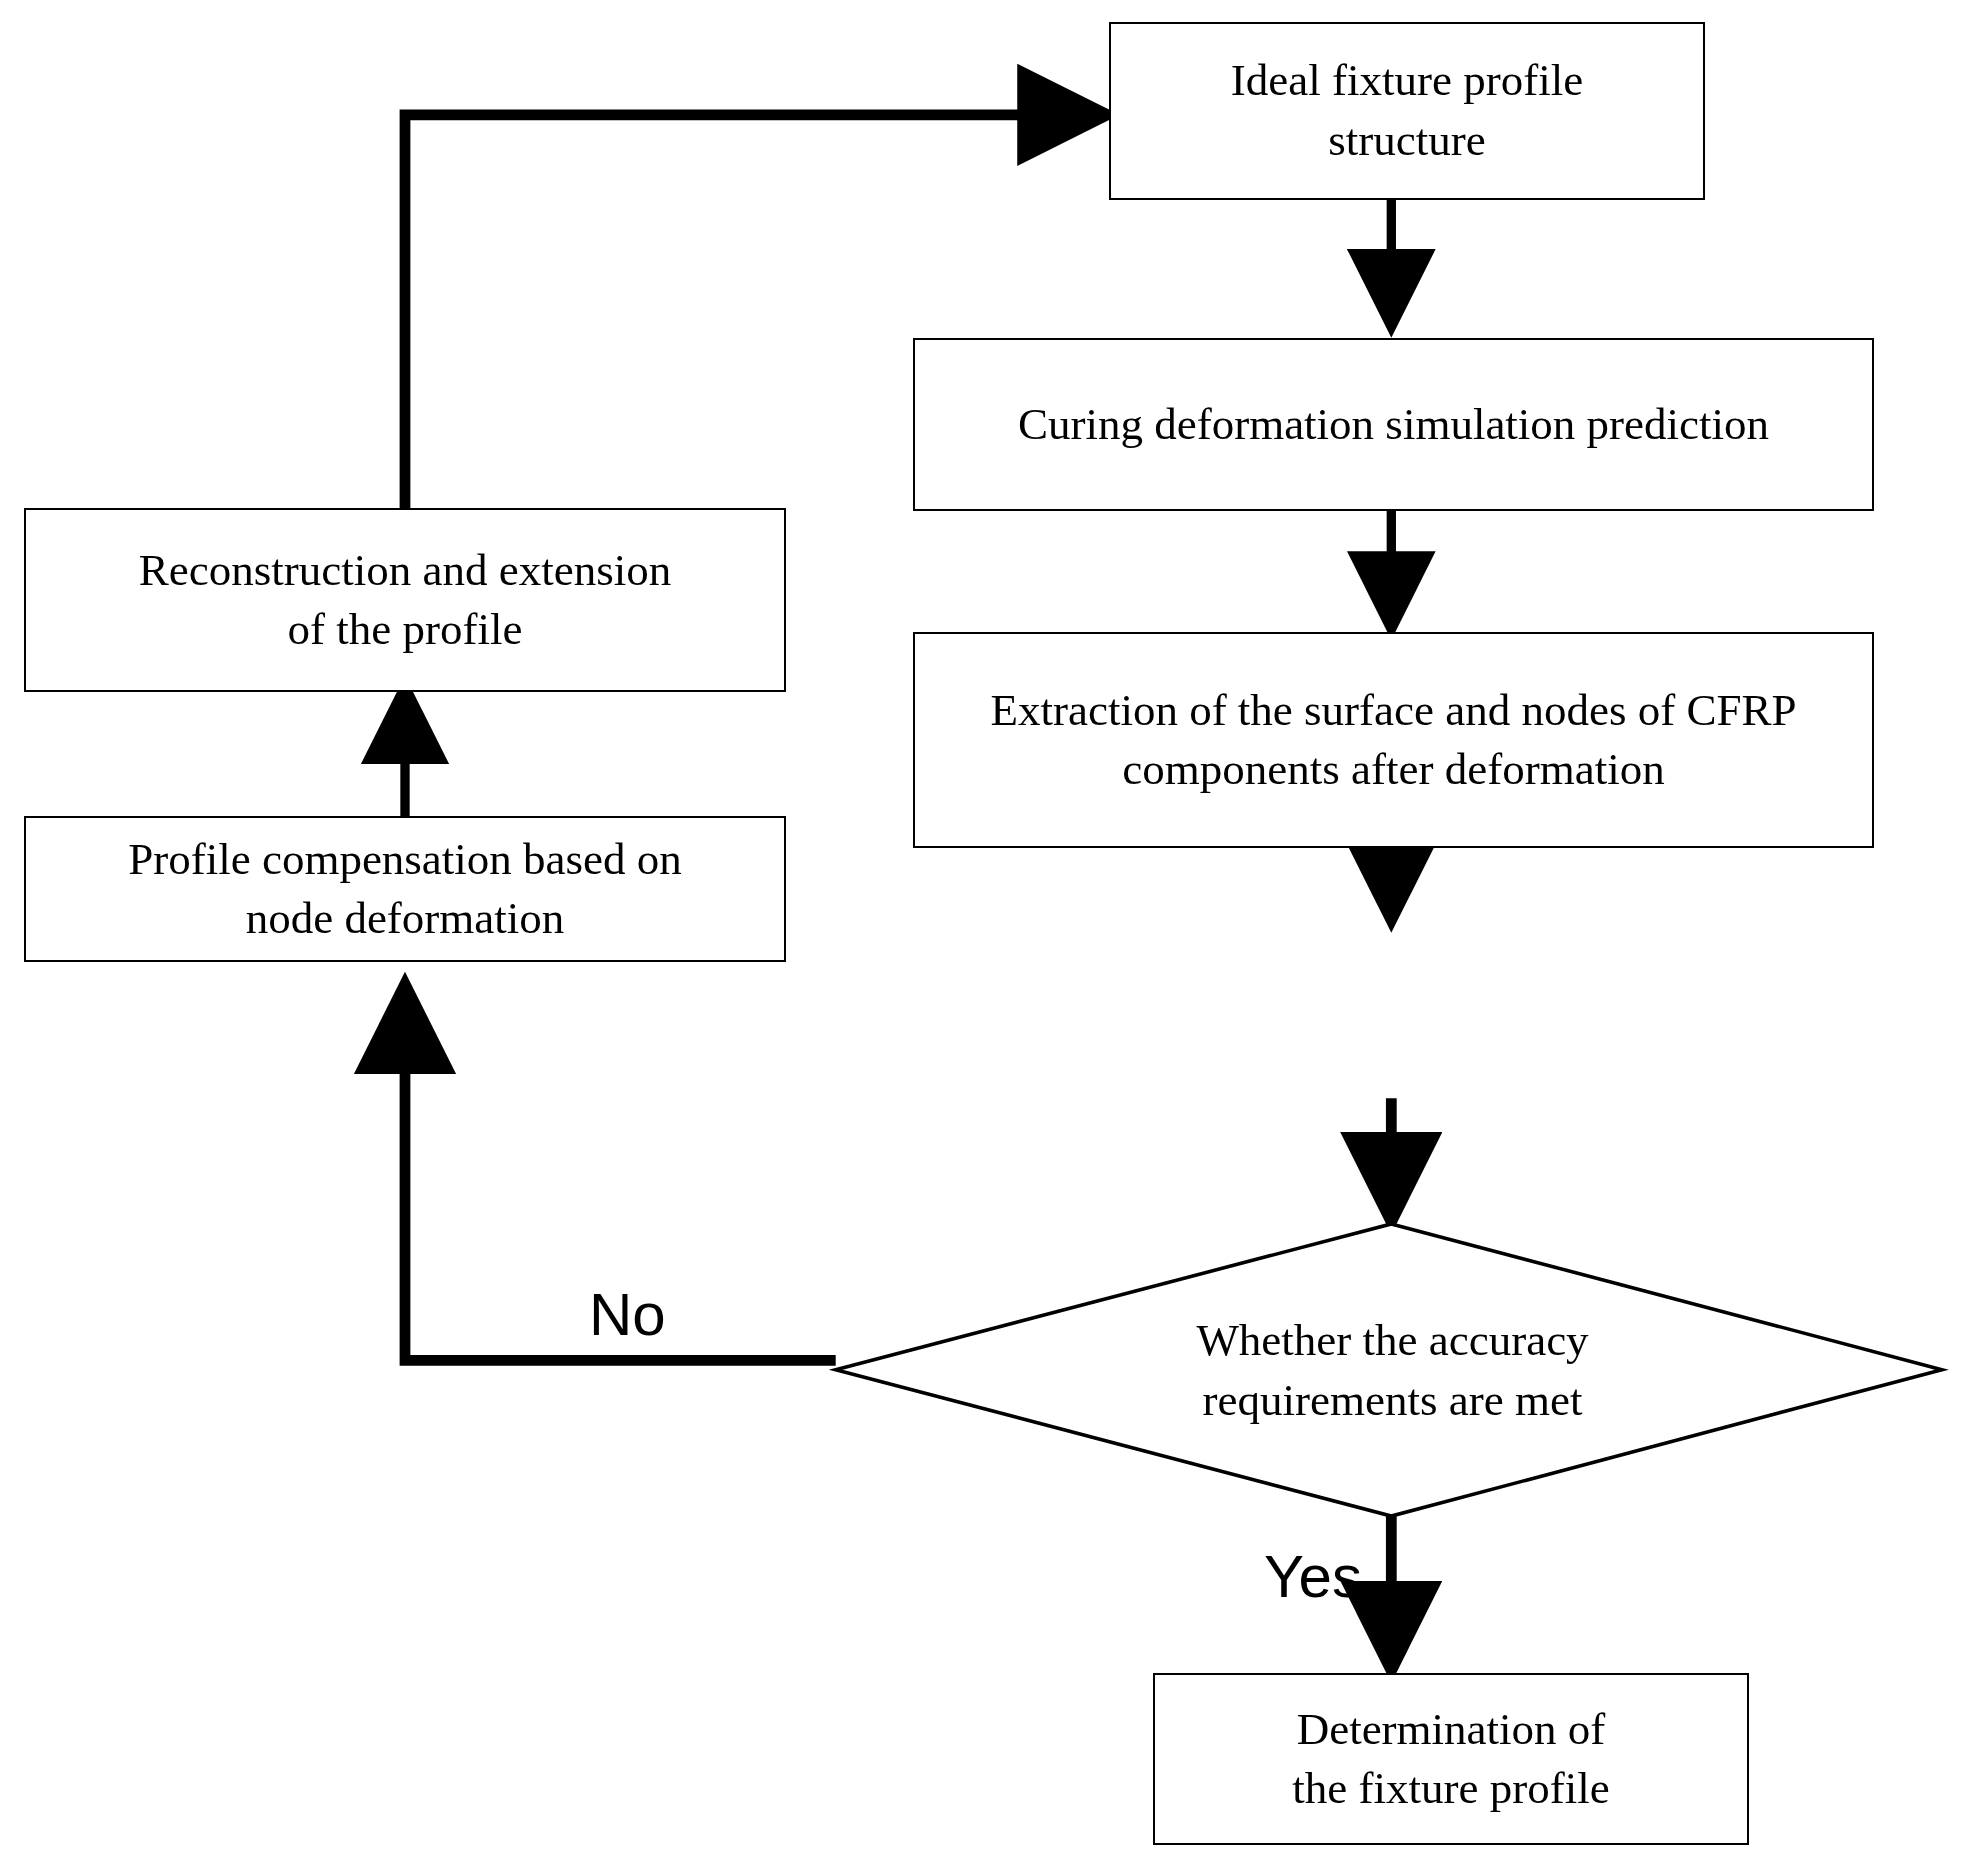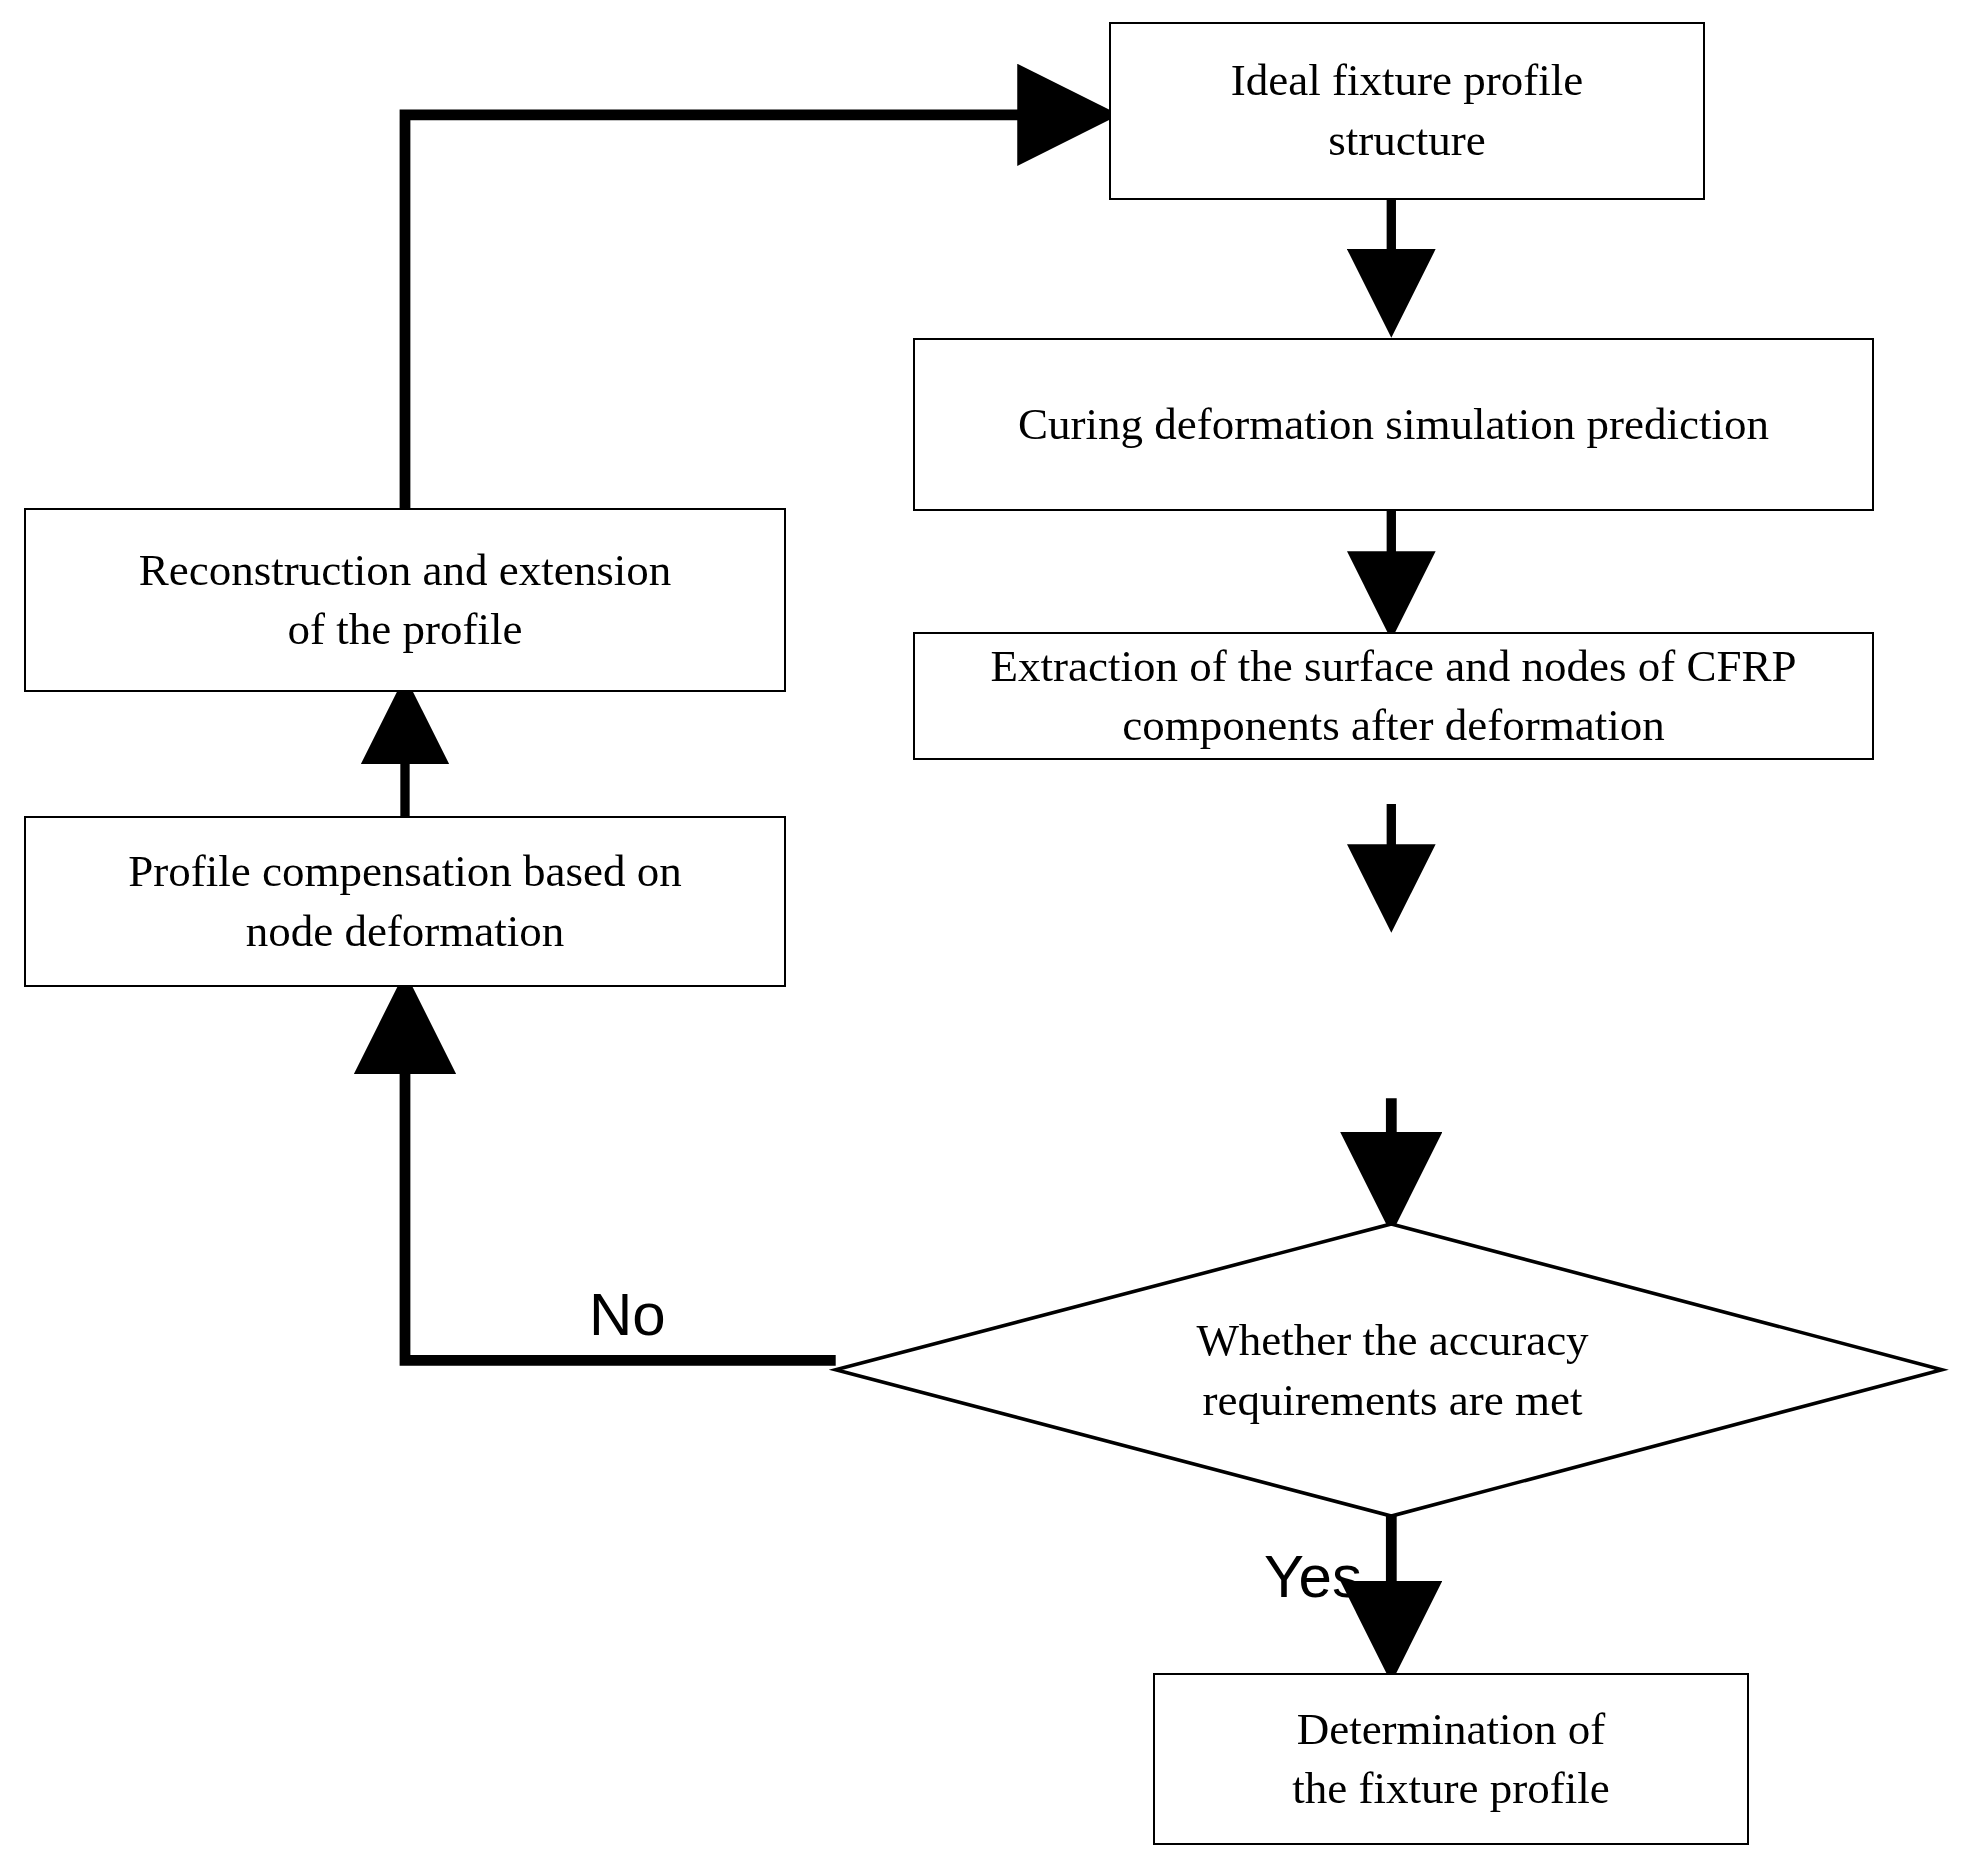--- a/index.html
+++ b/index.html
@@ -88,42 +88,42 @@
 
   <div class="node box" style="left:1109px; top:21.5px; width:596px; height:178px;">
     <span>Ideal fixture profile
 structure</span>
   </div>
 
   <div class="node box" style="left:913px; top:330px; width:961px; height:173px;margin-top:8px;">
     <span>Curing deformation simulation prediction</span>
   </div>
 
-  <div class="node box" style="left:913px; top:632px; width:961px; height:128px;">
+  <div class="node box" style="left:913px; top:632px; width:961px; height:216px;">
     <span>Extraction of the surface and nodes of CFRP
 components after deformation</span>
   </div>
 
 
   <div class="node decision-label" style="left:1005px; top:1285px; width:775px; height:171px;">
     <span>Whether the accuracy
 requirements are met</span>
   </div>
 
   <div class="node box" style="left:1109px; top:1673px; width:596px; height:172px;margin-left:44px;">
     <span>Determination of
 the fixture profile</span>
   </div>
 
   <div class="node box" style="left:24px; top:508px; width:762px; height:184px;">
     <span>Reconstruction and extension
 of the profile</span>
   </div>
 
-  <div class="node box" style="left:24px; top:816px; width:762px; height:171px;">
+  <div class="node box" style="left:24px; top:816px; width:762px; height:146px;">
     <span>Profile compensation based on
 node deformation</span>
   </div>
 
   <div class="edge-label" style="left:589px; top:1285px;">No</div>
 
   <div class="edge-label" style="left:1264px; top:1547px;">Yes</div>
 
 </div>
 

